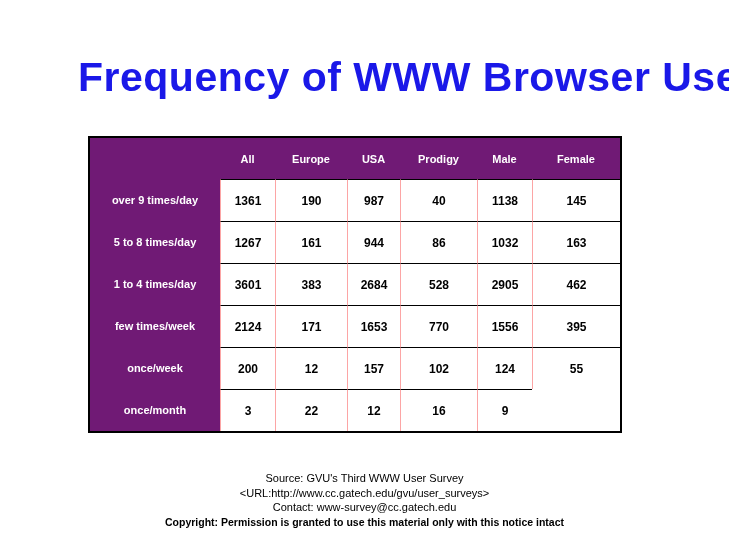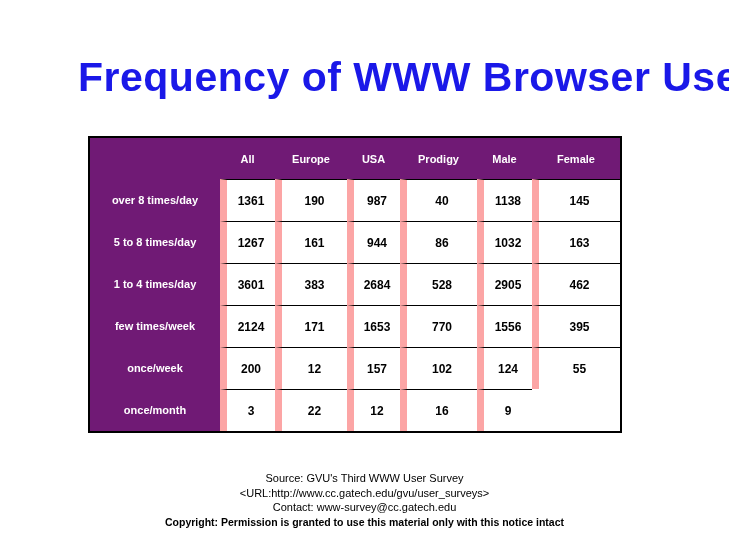--- a/index.html
+++ b/index.html
@@ -42,21 +42,21 @@
     white-space: nowrap;
   }
   .dcell {
     background: #ffffff;
     color: #000000;
     font-weight: bold;
     font-size: 12px;
     display: flex;
     align-items: center;
     justify-content: center;
-    border-left: 7px solid #fca5a5;
+    border-left: 1px solid #fca5a5;
     border-top: 1px solid #000000;
   }
   .footer {
     position: absolute;
     left: 0;
     right: 0;
     top: 471px;
     text-align: center;
     color: #000000;
   }
@@ -78,21 +78,21 @@
 <div class="tbl">
 
   <div class="bcell"></div>
   <div class="bcell">All</div>
   <div class="bcell">Europe</div>
   <div class="bcell">USA</div>
   <div class="bcell">Prodigy</div>
   <div class="bcell">Male</div>
   <div class="bcell">Female</div>
 
-  <div class="bcell">over 8 times/day</div>
+  <div class="bcell">over 9 times/day</div>
   <div class="dcell">1361</div>
   <div class="dcell">190</div>
   <div class="dcell">987</div>
   <div class="dcell">40</div>
   <div class="dcell">1138</div>
   <div class="dcell">145</div>
 
   <div class="bcell">5 to 8 times/day</div>
   <div class="dcell">1267</div>
   <div class="dcell">161</div>

